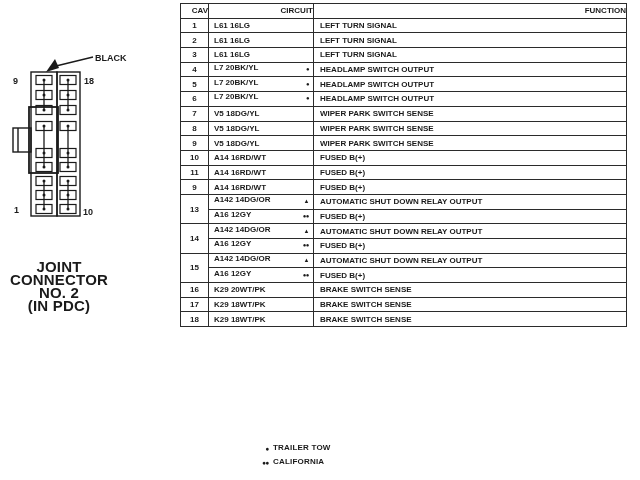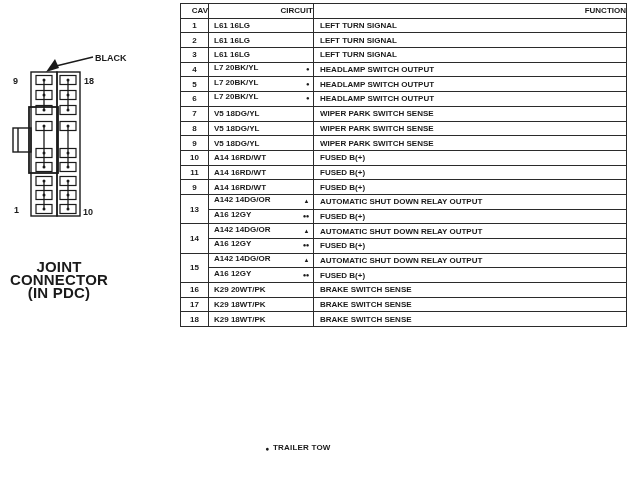--- a/index.html
+++ b/index.html
@@ -114,20 +114,21 @@
   <text x="95" y="61" font-size="9" font-weight="bold" fill="#1a1a1a">BLACK</text>
 
   <text x="13" y="84" font-size="9" font-weight="bold" fill="#1a1a1a">9</text>
   <text x="84" y="84" font-size="9" font-weight="bold" fill="#1a1a1a">18</text>
   <text x="14" y="213" font-size="9" font-weight="bold" fill="#1a1a1a">1</text>
   <text x="83" y="215" font-size="9" font-weight="bold" fill="#1a1a1a">10</text>
 </svg>
 
 <div class="caption">
   <div>JOINT CONNECTOR</div>
+  <div>NO. 2</div>
   <div>(IN PDC)</div>
 </div>
 
 <table class="pin-table">
   <colgroup>
       <col style="width:28px">
       <col style="width:105px">
       <col style="width:313px">
     </colgroup>
   <tbody>
@@ -244,13 +245,17 @@
     <td class="fn">BRAKE SWITCH SENSE</td>
   </tr>
 </tbody>
   </table>
 
 <div class="legend">
   <div class="legend-row">
     <span class="legend-sym">●</span>
     <span class="legend-label">TRAILER TOW</span>
   </div>
+  <div class="legend-row">
+    <span class="legend-sym">●●</span>
+    <span class="legend-label">CALIFORNIA</span>
+  </div>
 </div>
 
 </body></html>

